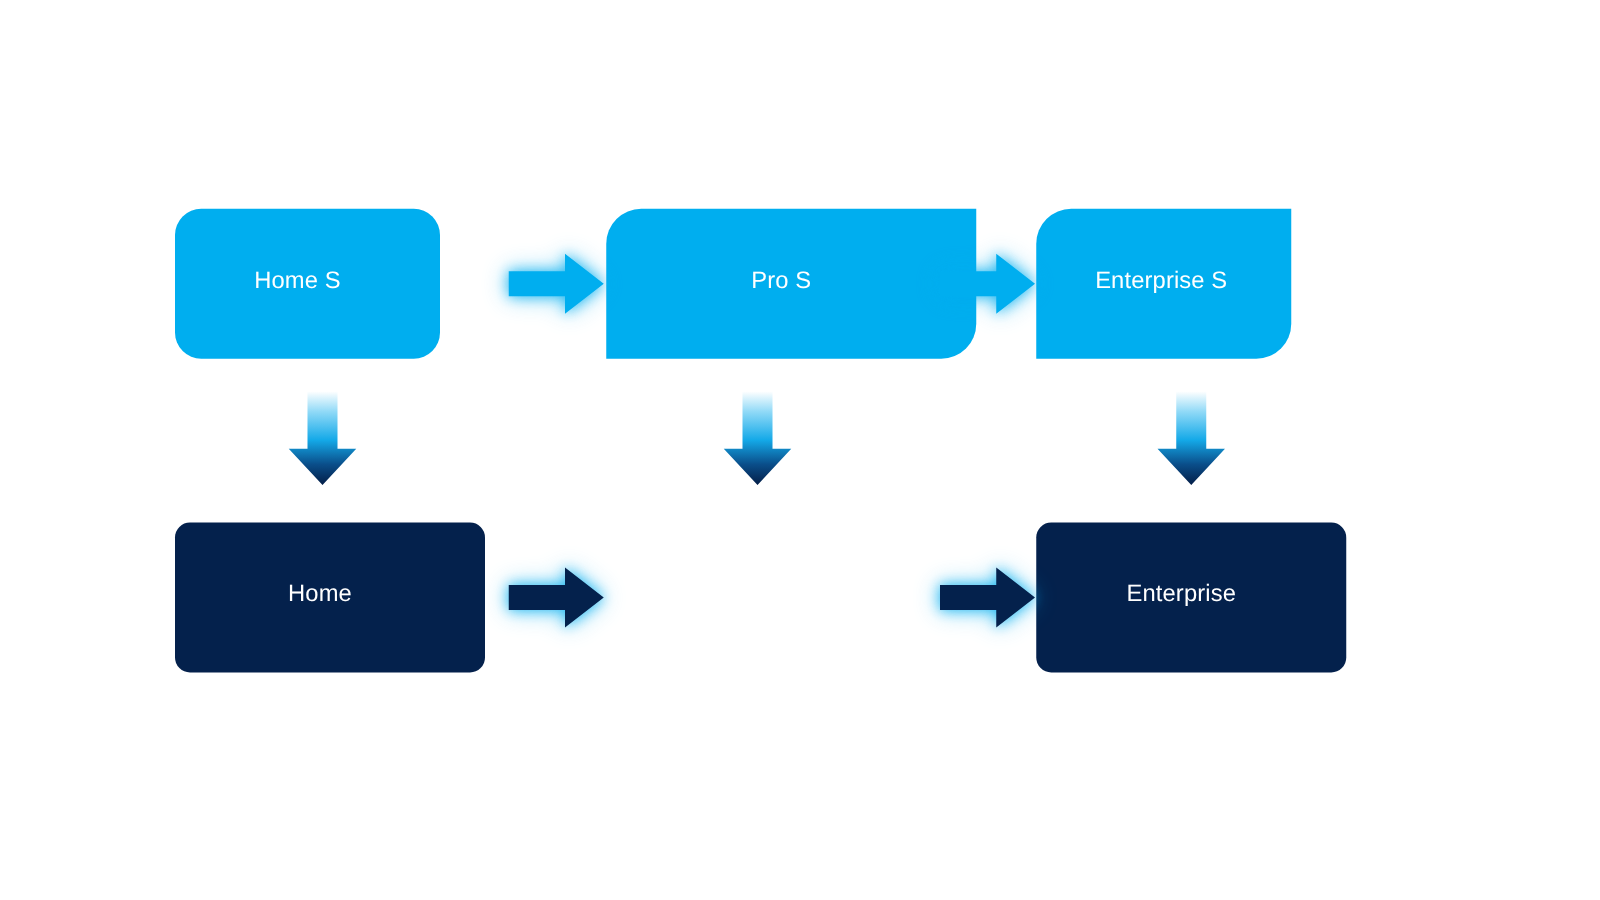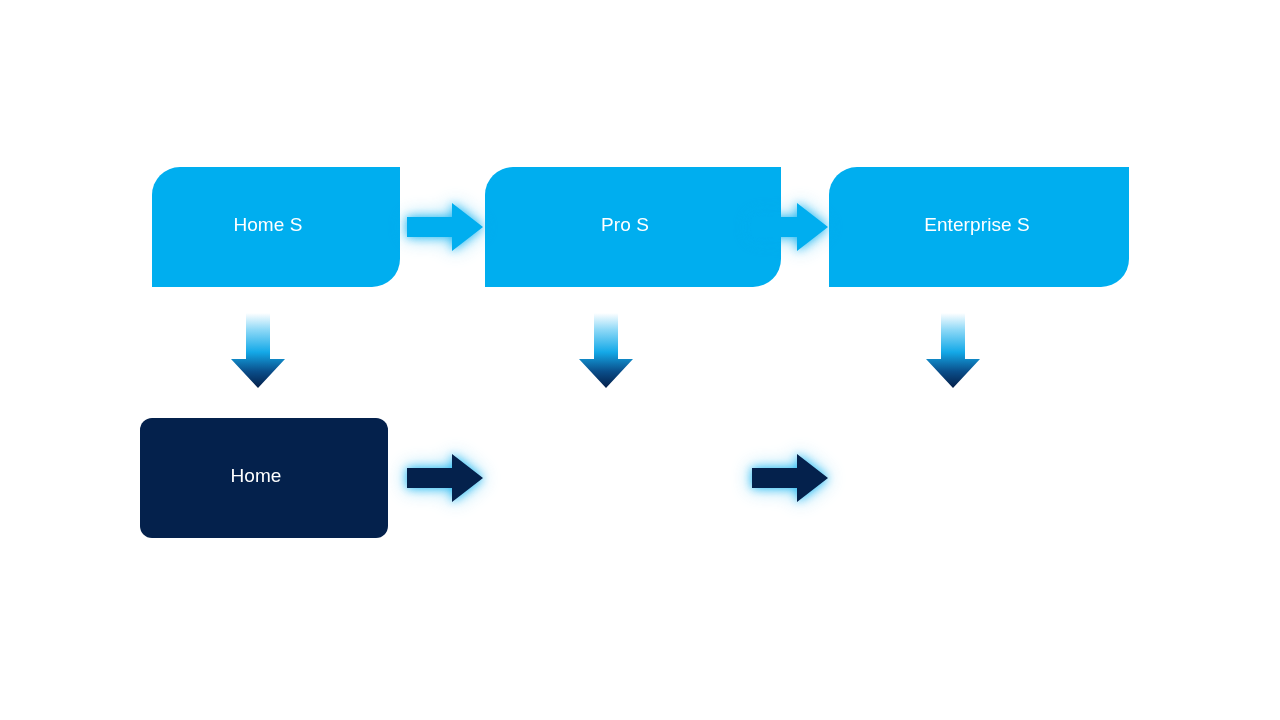--- a/index.html
+++ b/index.html
@@ -69,37 +69,40 @@
   }
   .arrow-down svg {
     filter: drop-shadow(0 0 1px rgba(255,255,255,0.0));
   }
 </style>
 </head>
 <body>
 
 <div id="canvas">
 
-  <div class="node node-cyan" style="left:152px; top:167px; width:248px; height:120px;">
+  <div class="node node-cyan" style="left:140px; top:167px; width:212px; height:120px;border-radius:21px;">
     <span class="node-label">Home S</span>
   </div>
 
   <div class="node node-cyan" style="left:485px; top:167px; width:296px; height:120px;">
     <span class="node-label">Pro S</span>
   </div>
 
-  <div class="node node-cyan" style="left:829px; top:167px; width:300px; height:120px;padding-left:12px;">
+  <div class="node node-cyan" style="left:829px; top:167px; width:204px; height:120px;padding-left:12px;">
     <span class="node-label">Enterprise S</span>
   </div>
 
   <div class="node node-navy" style="left:140px; top:418px; width:248px; height:120px;">
     <span class="node-label">Home</span>
   </div>
 
 
+  <div class="node node-navy" style="left:829px; top:418px; width:248px; height:120px;">
+    <span class="node-label">Enterprise</span>
+  </div>
 
   <div class="arrow arrow-h" style="left:405px; top:200px; width:80px; height:54px;">
     <svg width="80" height="54" viewBox="0 0 80 54">
       <path d="M 2 17 L 47 17 L 47 3 L 78 27 L 47 51 L 47 37 L 2 37 Z" fill="#00AEEF"></path>
     </svg>
   </div>
 
   <div class="arrow arrow-h" style="left:750px; top:200px; width:80px; height:54px;">
     <svg width="80" height="54" viewBox="0 0 80 54">
       <path d="M 2 17 L 47 17 L 47 3 L 78 27 L 47 51 L 47 37 L 2 37 Z" fill="#00AEEF"></path>

